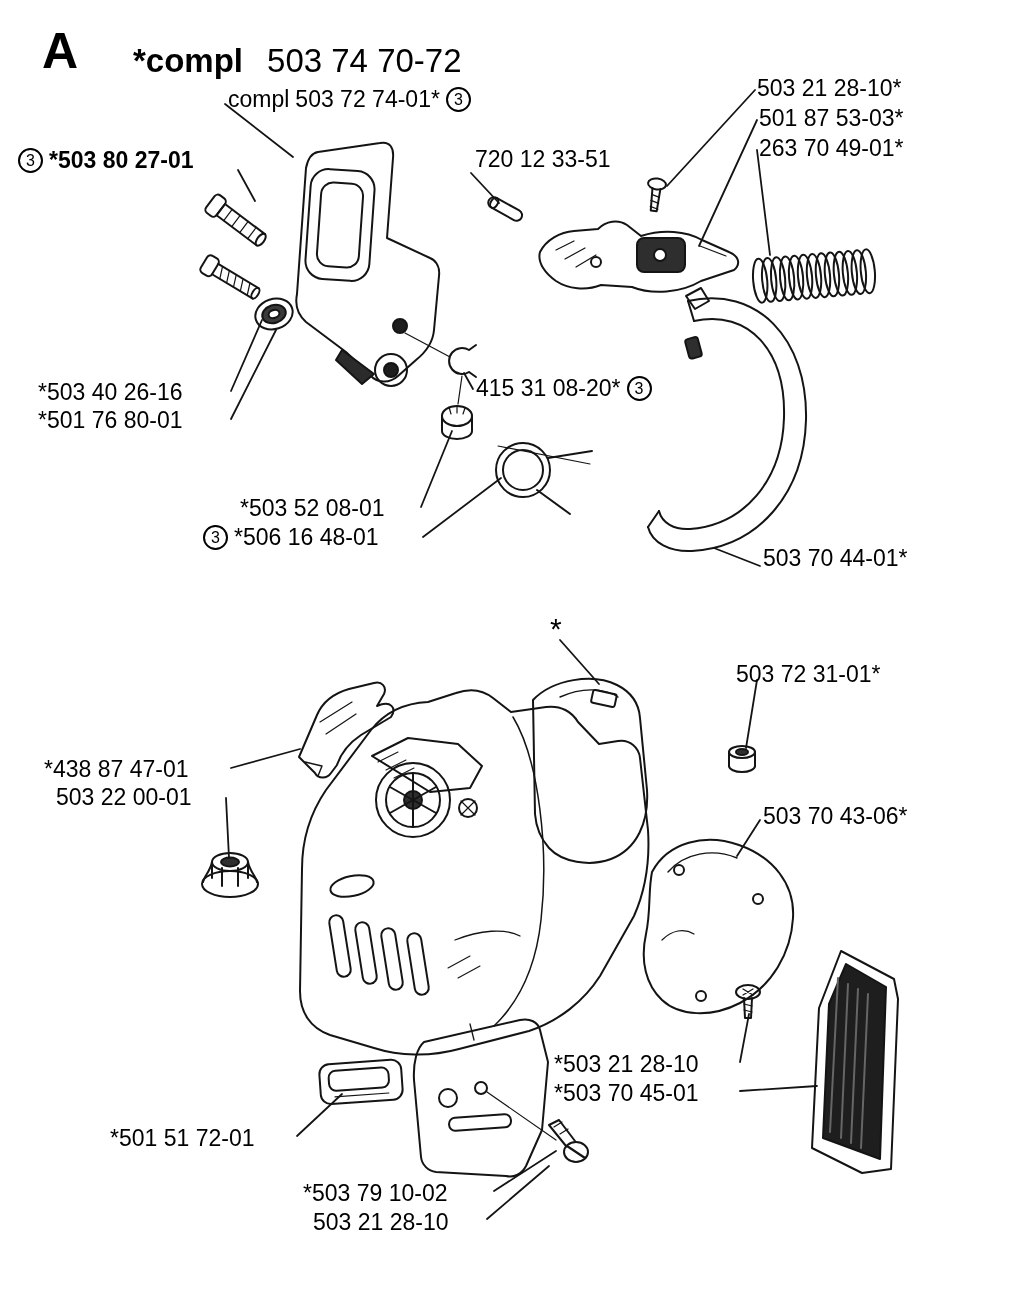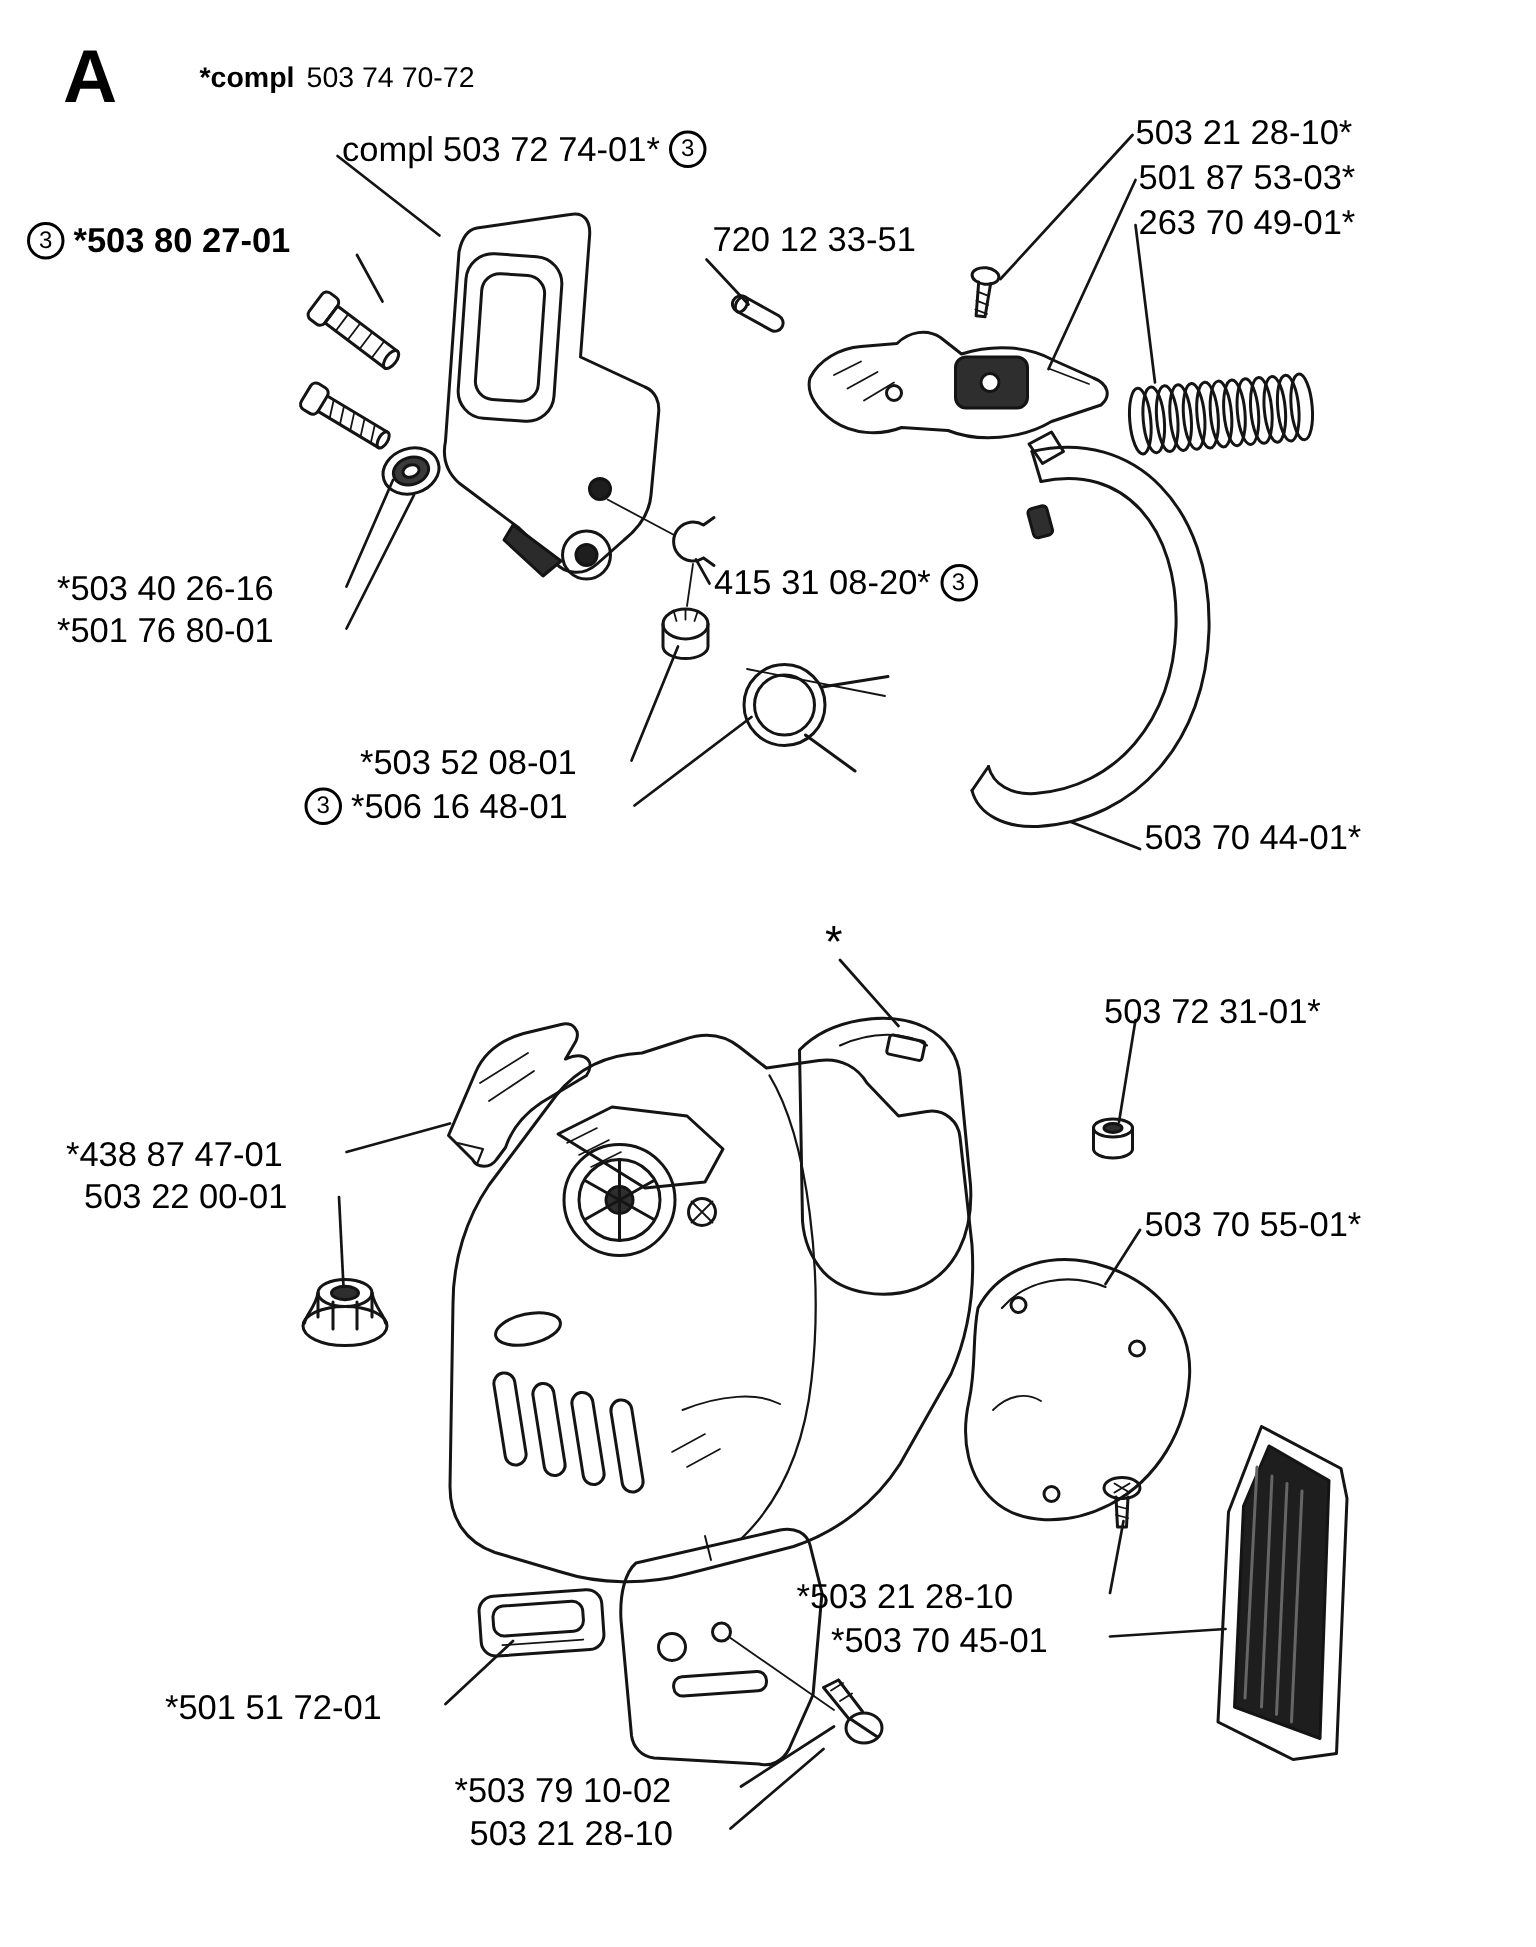--- a/index.html
+++ b/index.html
@@ -1,20 +1,20 @@
 <!DOCTYPE html>
 <html><head>
 <meta charset="utf-8">
 <style>
   * { margin:0; padding:0; box-sizing:border-box; }
   html,body { background:#fff; font-family:"Liberation Sans", sans-serif; color:#000; }
   .page { position:relative; width:1024px; height:1298px; background:#fff; overflow:hidden; }
   .diagram-svg { position:absolute; left:0; top:0; }
   .section-letter { position:absolute; left:42px; top:22px; font-size:50px; font-weight:bold; }
-  .hdr { position:absolute; left:133px; top:42px; font-size:19px; display:flex; gap:8px; align-items:flex-end; }
+  .hdr { position:absolute; left:133px; top:42px; font-size:33px; display:flex; gap:24px; align-items:flex-end; }
   .hdr .b { font-weight:bold; }
   .lbl { position:absolute; font-size:23px; white-space:nowrap; display:flex; align-items:center; gap:6px; }
   .lbl.bold { font-weight:bold; }
   .lbl.big { font-size:30px; }
   .circ { display:inline-flex; align-items:center; justify-content:center; width:25px; height:25px;
           border:2px solid #000; border-radius:50%; font-size:16px; font-weight:normal; flex:0 0 auto; }
 </style>
 </head>
 <body>
 
@@ -306,24 +306,24 @@
 
 <div class="lbl" style="left:44px;top:756px">
   <span>*438 87 47-01</span>
 </div>
 
 <div class="lbl" style="left:56px;top:784px">
   <span>503 22 00-01</span>
 </div>
 
 <div class="lbl" style="left:763px;top:803px">
-  <span>503 70 55-01*</span>
-</div>
-
-<div class="lbl" style="left:531px;top:1051px">
+  <span>503 70 43-06*</span>
+</div>
+
+<div class="lbl" style="left:554px;top:1051px">
   <span>*503 21 28-10</span>
 </div>
 
 <div class="lbl" style="left:554px;top:1080px">
   <span>*503 70 45-01</span>
 </div>
 
 <div class="lbl" style="left:110px;top:1125px">
   <span>*501 51 72-01</span>
 </div>

